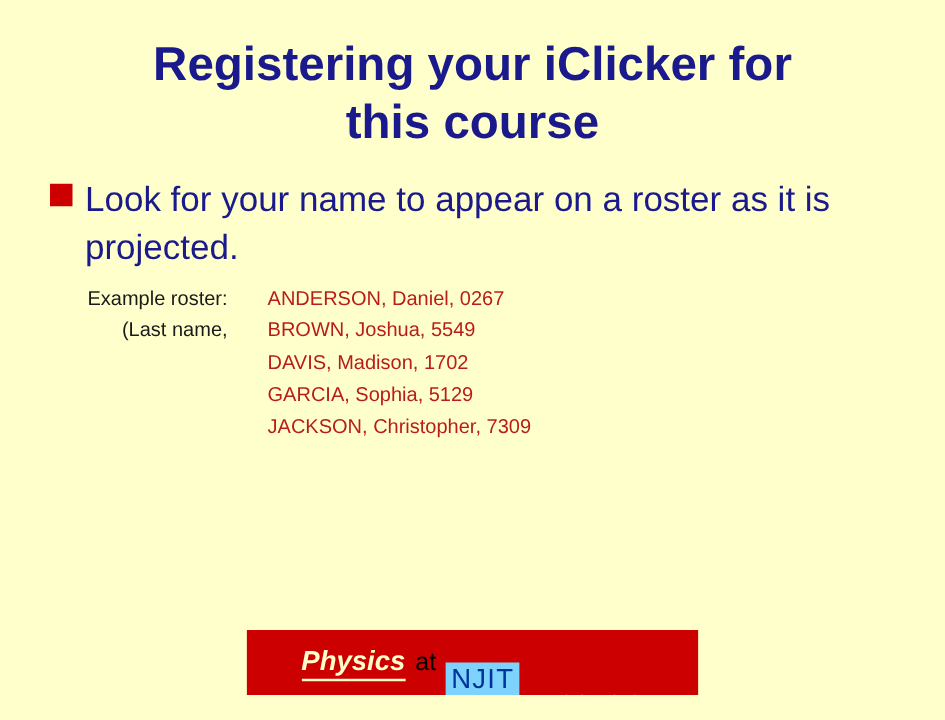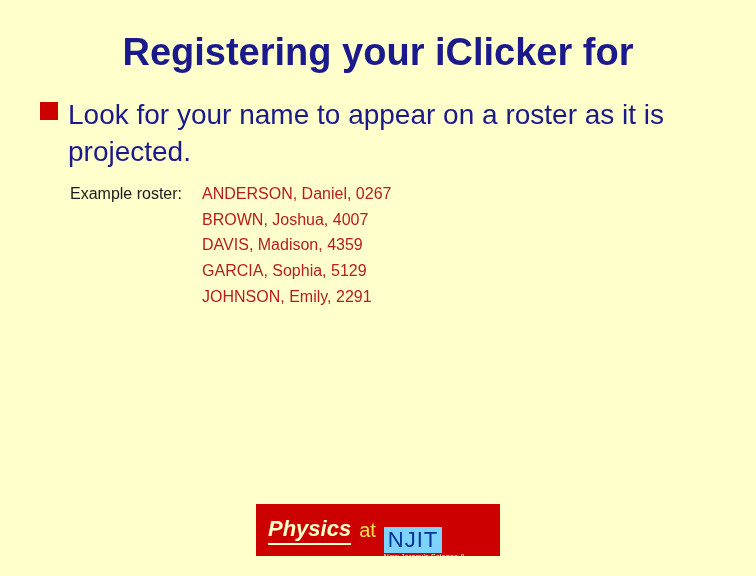--- a/index.html
+++ b/index.html
@@ -42,58 +42,58 @@
     .bullet-text {
       font-size: 28px;
       color: #1a1a8c;
       line-height: 1.35;
     }
     .example-section {
       display: flex;
       flex-direction: row;
       margin-left: 30px;
       margin-top: 10px;
-      gap: 20px;
+      gap: 32px;
     }
     .example-label {
       font-size: 16px;
       color: #1a1a1a;
       line-height: 1.6;
       text-align: right;
     }
     .roster-list {
       font-size: 16px;
       color: #b91c1c;
       line-height: 1.6;
     }
     .footer-banner {
       position: absolute;
       bottom: 20px;
       left: 50%;
       transform: translateX(-50%);
       background-color: #cc0000;
-      width: 244px;
+      width: 361px;
       height: 52px;
       display: flex;
       align-items: center;
       justify-content: center;
       padding: 4px 12px;
       gap: 8px;
     }
     .footer-physics {
       font-size: 22px;
       font-style: italic;
       color: #ffffcc;
       font-weight: bold;
       border-bottom: 2px solid #ffffcc;
       padding-bottom: 1px;
     }
     .footer-at {
       font-size: 20px;
-      color: #fde047;
+      color: #000000;
       font-weight: normal;
     }
     .footer-njit-block {
       display: flex;
       flex-direction: column;
       align-items: flex-start;
     }
     .footer-njit {
       font-size: 22px;
       font-weight: normal;
@@ -109,37 +109,39 @@
       letter-spacing: 0.3px;
     }
   </style>
 </head>
 <body>
 
 <div class="slide">
 
   <div class="title">
     <div>Registering your iClicker for</div>
+    <div>this course</div>
   </div>
 
   <div class="bullet-section">
     <div class="bullet-square"></div>
     <div class="bullet-text">Look for your name to appear on a roster as it is projected.</div>
   </div>
 
   <div class="example-section">
     <div class="example-label">
       <div>Example roster:</div>
+      <div>(Last name,</div>
     </div>
     <div class="roster-list">
     <div>ANDERSON, Daniel, 0267</div>
-        <div>BROWN, Joshua, 4007</div>
-        <div>DAVIS, Madison, 4359</div>
+        <div>BROWN, Joshua, 5549</div>
+        <div>DAVIS, Madison, 1702</div>
         <div>GARCIA, Sophia, 5129</div>
-        <div>JOHNSON, Emily, 2291</div>
+        <div>JACKSON, Christopher, 7309</div>
       </div>
   </div>
 
   <div class="footer-banner">
     <span class="footer-physics">Physics</span>
     <span class="footer-at">at</span>
     <div class="footer-njit-block">
       <span class="footer-njit">NJIT</span>
       <span class="footer-tagline">New Jersey's Science &amp; Technology University</span>
     </div>

